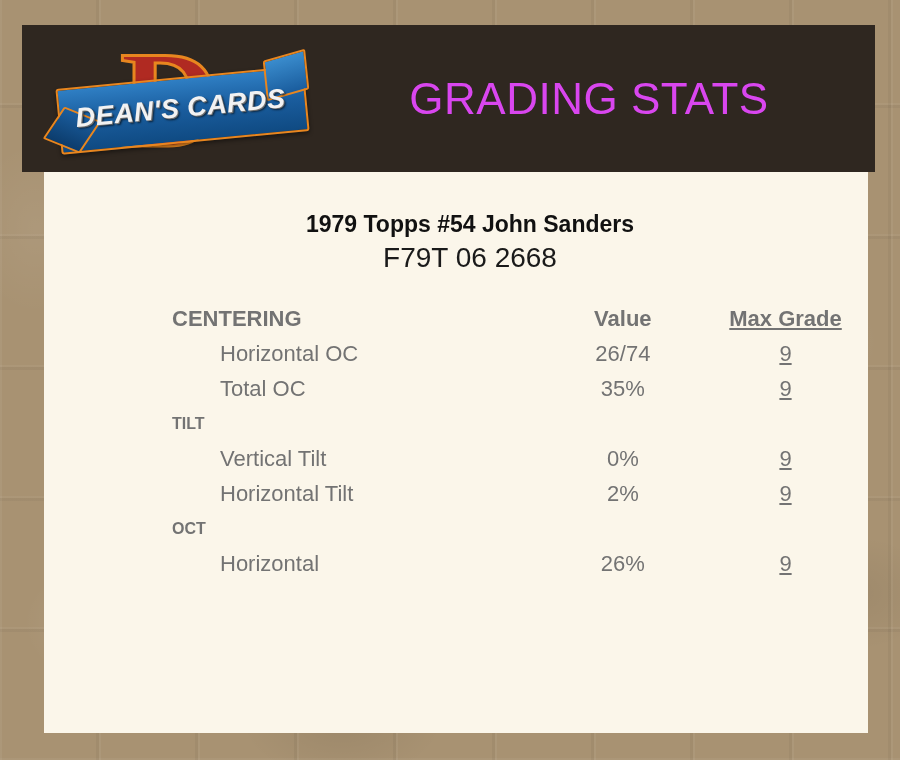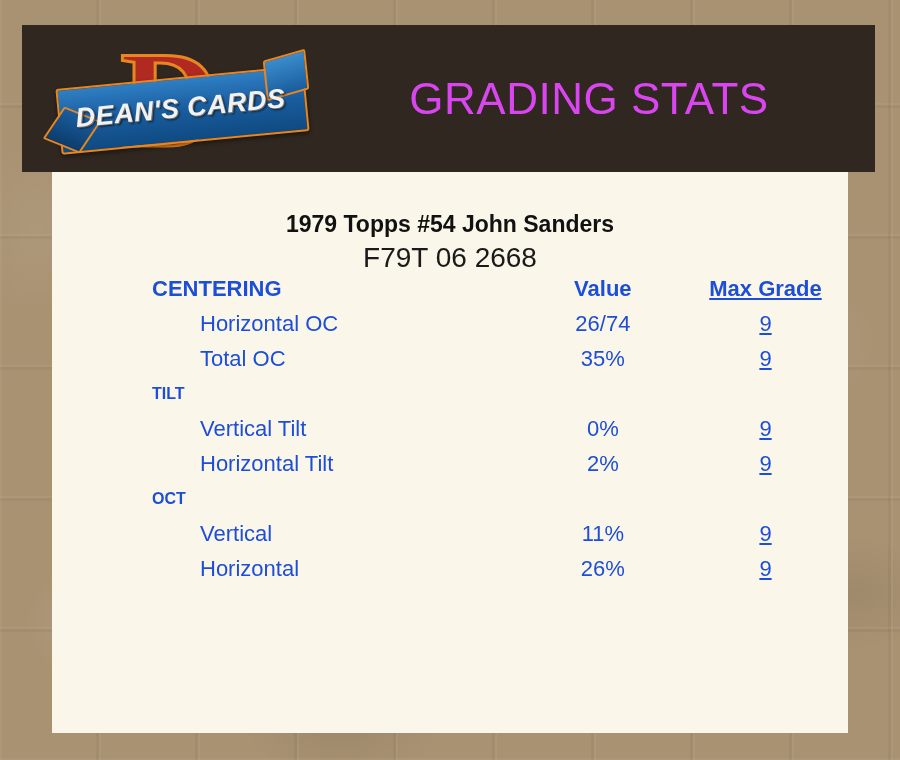--- a/index.html
+++ b/index.html
@@ -89,36 +89,37 @@
   }
   .title-main{
     font-size:44px;line-height:52px;letter-spacing:0.5px;font-weight:normal;
   }
   .title-sub{
     font-size:31px;line-height:40px;font-weight:normal;margin-top:2px;
   }
 
   
   .panel{
-    position:absolute;left:52px;top:172px;width:796px;height:561px;
+    position:absolute;left:44px;top:172px;width:796px;height:561px;
     background:#fbf6ea;
+    padding-left:28px;
   }
   .card-title{
     text-align:center;font-size:23px;font-weight:bold;color:#111111;
     margin-top:38px;line-height:28px;
   }
   .card-serial{
     text-align:center;font-size:28px;color:#1a1a1a;
     margin-top:7px;line-height:26px;
   }
 
   
   .stats{
-    width:100%;border-collapse:collapse;
-    color:#1d4ed8;
+    margin-top:30px;width:100%;border-collapse:collapse;
+    color:#737373;
   }
   .stats td{padding:0;height:35px;vertical-align:middle;}
   .col-label{width:400px;text-align:left;}
   .col-value{width:196px;text-align:center;}
   .col-grade{width:200px;text-align:center;text-decoration:underline;}
   .hdr td{font-size:22px;font-weight:bold;}
   .group-name{padding-left:100px !important;font-size:16px;font-weight:bold;}
   .row-label{padding-left:148px !important;font-size:22px;font-weight:normal;}
   .row-value,.row-grade{font-size:22px;font-weight:normal;}
 </style>
@@ -179,25 +180,20 @@
           <td class="col-label row-label">Horizontal Tilt</td>
           <td class="col-value row-value">2%</td>
           <td class="col-grade row-grade">9</td>
         </tr>
         <tr>
           <td class="col-label group-name">OCT</td>
           <td class="col-value"></td>
           <td class="col-grade"></td>
         </tr>
         <tr>
-          <td class="col-label row-label">Vertical</td>
-          <td class="col-value row-value">11%</td>
-          <td class="col-grade row-grade">9</td>
-        </tr>
-        <tr>
           <td class="col-label row-label">Horizontal</td>
           <td class="col-value row-value">26%</td>
           <td class="col-grade row-grade">9</td>
         </tr>
       </tbody>
   </table>
 
 </div>
 
 </body></html>

